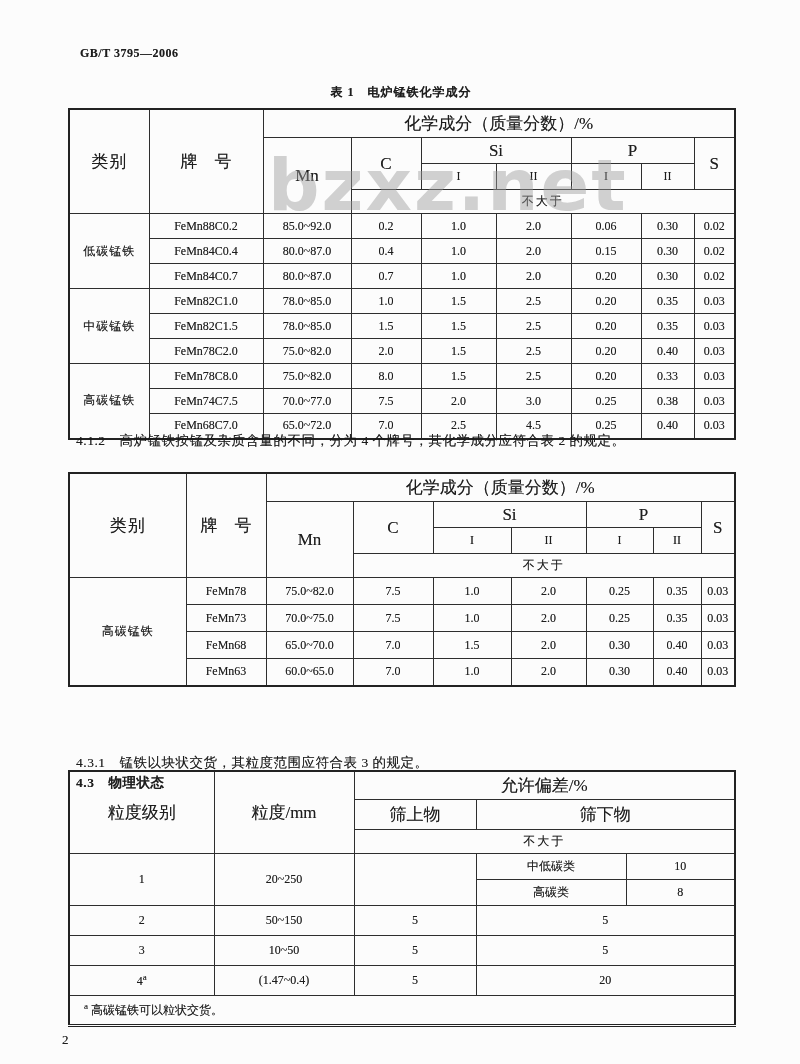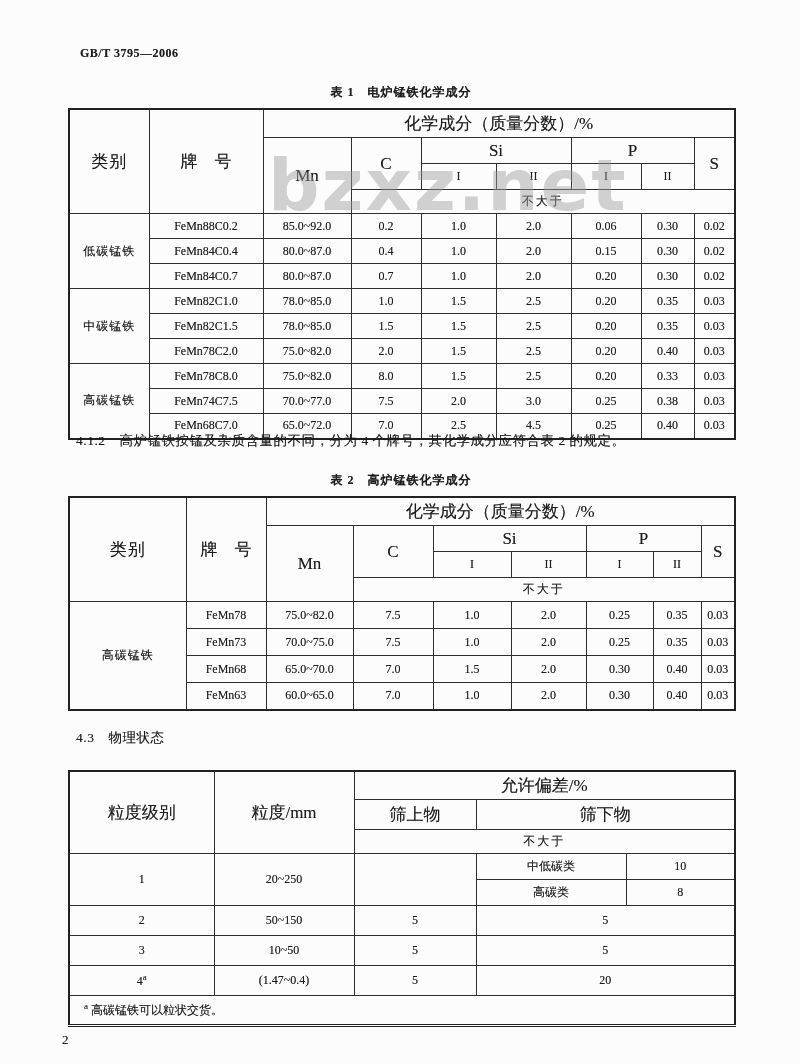--- a/index.html
+++ b/index.html
@@ -24,21 +24,21 @@
   }
   table{border:2px solid #222;}
   .hdr{font-size:17px;}
   .ngt{letter-spacing:2px;}
   .cat{letter-spacing:1px;}
   .t1 tr.dr{height:25px;}
   .t2 tr.dr{height:27px;}
   .t3 tr.dr1{height:26px;}
   .t3 tr.dr2{height:30px;}
   .para{position:absolute;left:76px;width:660px;font-size:13.5px;letter-spacing:.5px;white-space:nowrap;}
-  .para.bold{font-weight:400;}
+  .para.bold{font-weight:700;margin-top:45px;}
   .footnote-cell{text-align:left;padding-left:14px;font-size:12px;height:24px;border-bottom:3px double #222;}
   sup{font-size:9px;}
   .page-num{position:absolute;left:62px;top:1032px;font-size:13px;}
 </style>
 </head>
 <body>
 
 <div class="page">
 
   <div class="std-code">GB/T 3795—2006</div>
@@ -177,21 +177,20 @@
         <td>0.40</td>
         <td>0.03</td>
       </tr>
     </tbody>
       </table>
   </div>
 
   <div class="para" style="top:432px;">4.1.2　高炉锰铁按锰及杂质含量的不同，分为 4 个牌号，其化学成分应符合表 2 的规定。</div>
 
   <div class="tbl-block" style="top:472px;">
-    <div class="tbl-title">表 2　高炉锰铁化学成分</div>
     <table class="t2">
       <colgroup>
         <col style="width:117px">
           <col style="width:80px">
           <col style="width:87px">
         <col style="width:80px">
           <col style="width:78px">
           <col style="width:75px">
         <col style="width:67px">
           <col style="width:48px">
@@ -259,20 +258,21 @@
         <td>2.0</td>
         <td>0.30</td>
         <td>0.40</td>
         <td>0.03</td>
       </tr>
     </tbody>
       </table>
   </div>
 
   <div class="para bold" style="top:729px;">4.3　物理状态</div>
+  <div class="para" style="top:754px;">4.3.1　锰铁以块状交货，其粒度范围应符合表 3 的规定。</div>
 
   <div class="tbl-block" style="top:770px;">
     <table class="t3">
       <colgroup>
         <col style="width:145px">
           <col style="width:140px">
           <col style="width:122px">
         <col style="width:150px">
           <col style="width:109px">
       </colgroup>

